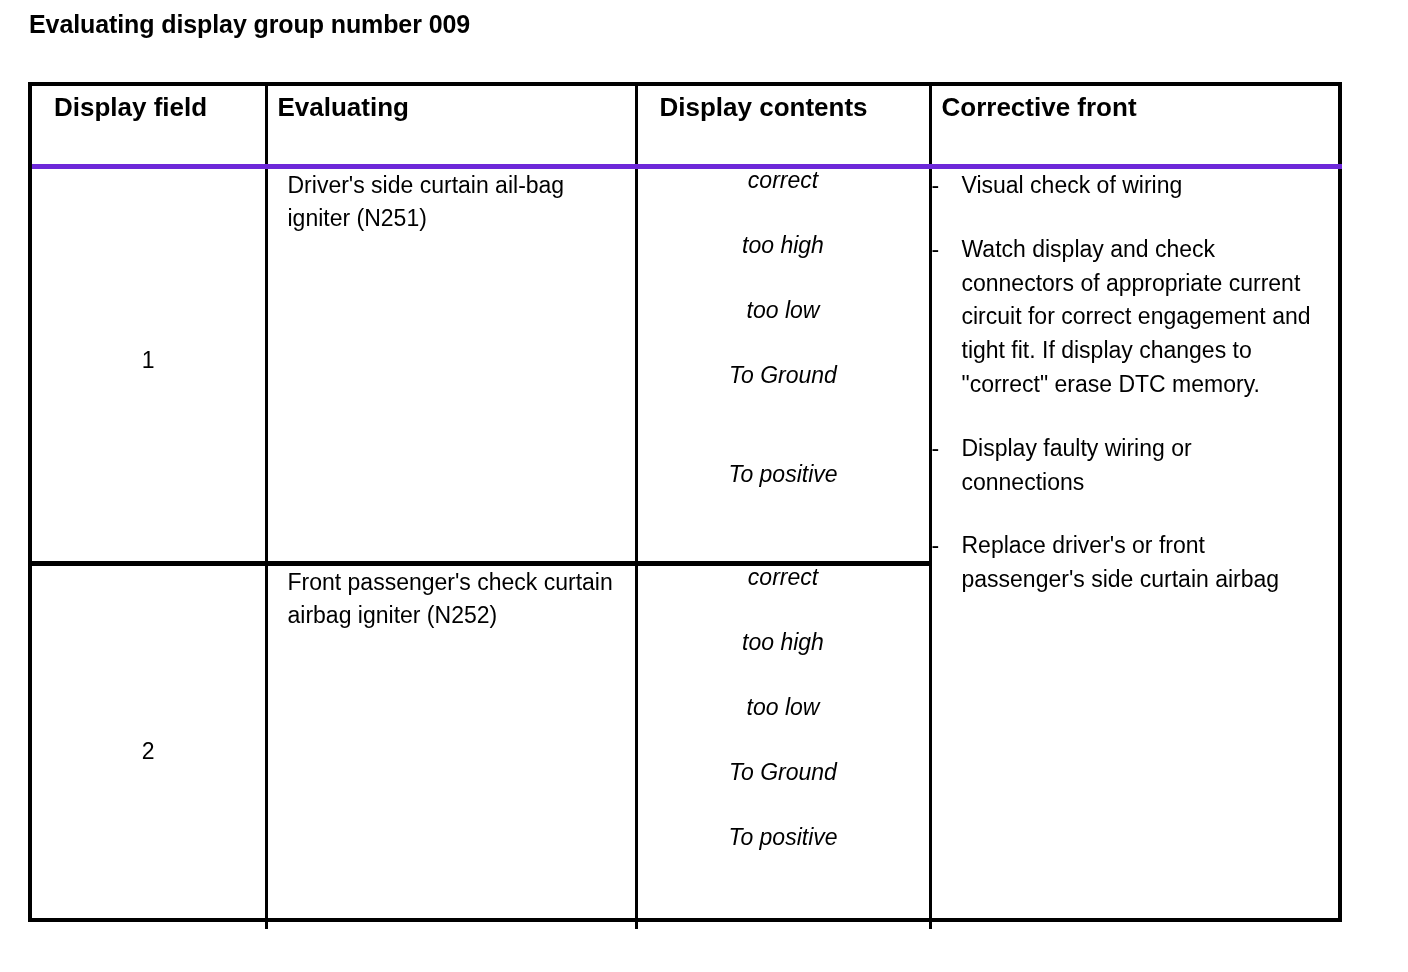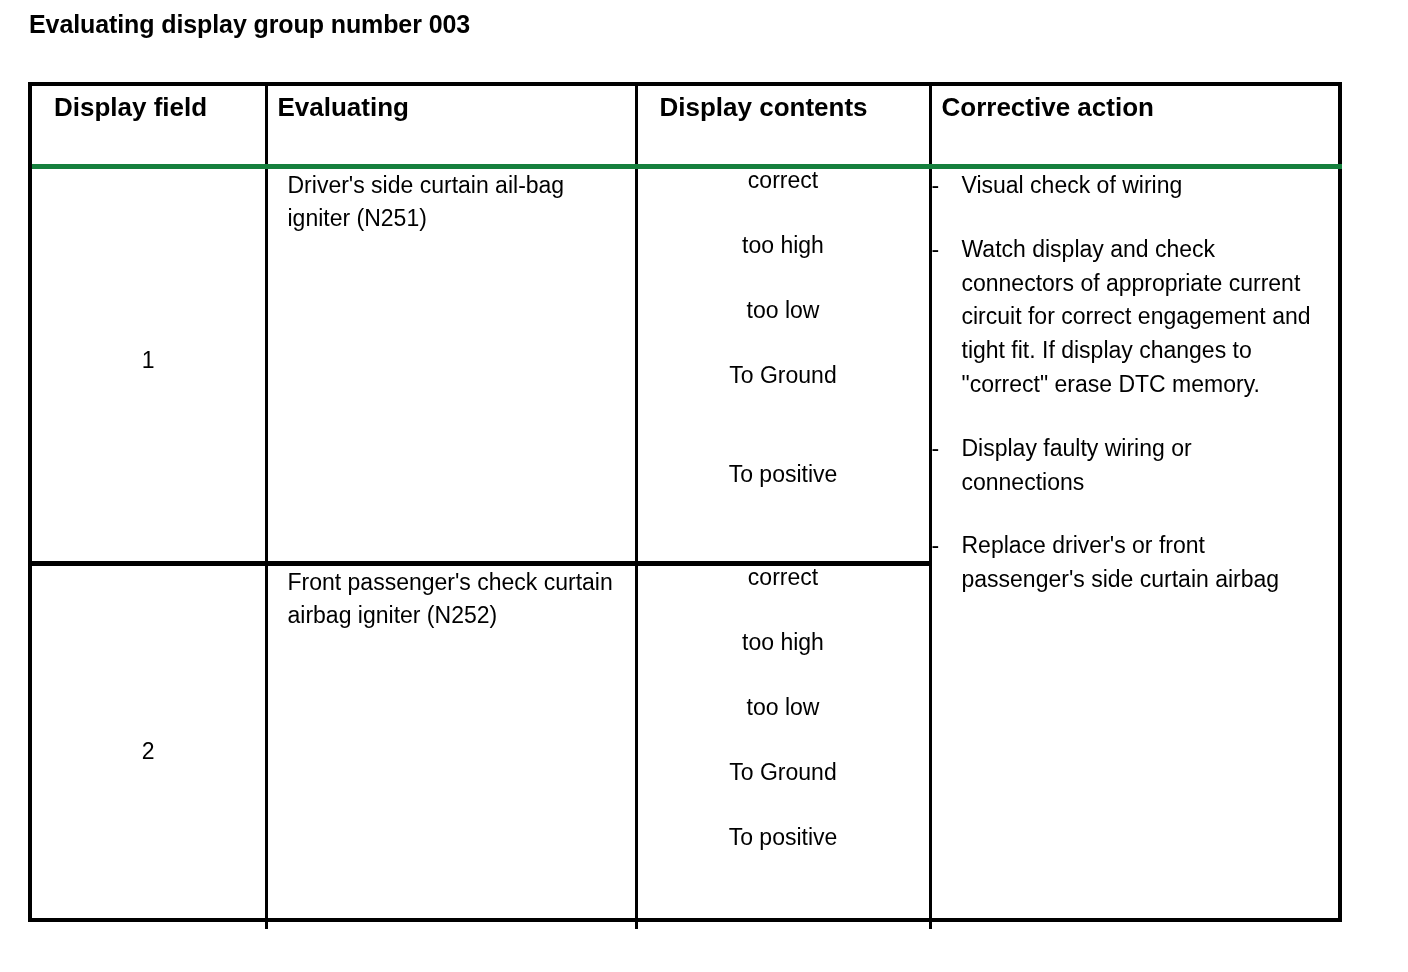--- a/index.html
+++ b/index.html
@@ -62,21 +62,21 @@
   
   col.c1 { width: 234px; }
   col.c2 { width: 370px; }
   col.c3 { width: 294px; }
   col.c4 { width: 412px; }
   .sep-r-thin { border-right: 3px solid #000; }
 
   
   .hdr-row th {
     height: 78px;
-    border-bottom: 5px solid #15803d;
+    border-bottom: 5px solid #6d28d9;
     vertical-align: top;
   }
   .hdr-label {
     display: block;
     font-size: 26px;
     font-weight: bold;
     line-height: 1.05;
     padding: 8px 0 0 10px;
     white-space: nowrap;
   }
@@ -118,20 +118,21 @@
 
   
   .contents-cell {
     text-align: center;
     padding-top: 26px;
   }
   .content-item {
     font-size: 23px;
     line-height: 1;
     text-align: center;
+    font-style: italic;
   }
   .contents-list { list-style: none; margin: 0; padding: 0; }
   .contents-list li { margin: 0; }
 
   
   .row1 .contents-list li { margin-bottom: 42px; }
   .row1 .contents-list li.gap-big { margin-bottom: 76px; }
   .row1 .contents-list li:last-child { margin-bottom: 0; }
 
   .row2 .contents-list li { margin-bottom: 42px; }
@@ -161,21 +162,21 @@
     top: 0;
     font-size: 23px;
     line-height: 1.47;
   }
 </style>
 </head>
 <body>
 
 <div class="page">
 
-  <div class="page-title">Evaluating display group number 003</div>
+  <div class="page-title">Evaluating display group number 009</div>
 
   <div class="table-wrap">
     <table class="spec-table">
       <colgroup>
         <col class="c1">
           <col class="c2">
           <col class="c3">
           <col class="c4">
       </colgroup>
 
@@ -184,21 +185,21 @@
           <th class="sep-r-thin">
             <span class="hdr-label centered">Display field</span>
           </th>
           <th class="sep-r-thin">
             <span class="hdr-label">Evaluating</span>
           </th>
           <th class="sep-r-thin">
             <span class="hdr-label centered">Display contents</span>
           </th>
           <th>
-            <span class="hdr-label">Corrective action</span>
+            <span class="hdr-label">Corrective front</span>
           </th>
         </tr>
       </thead>
 
       <tbody>
 
         <tr class="row1">
           <td class="field-cell sep-r-thin rowsep">
             <span class="field-num">1</span>
           </td>

